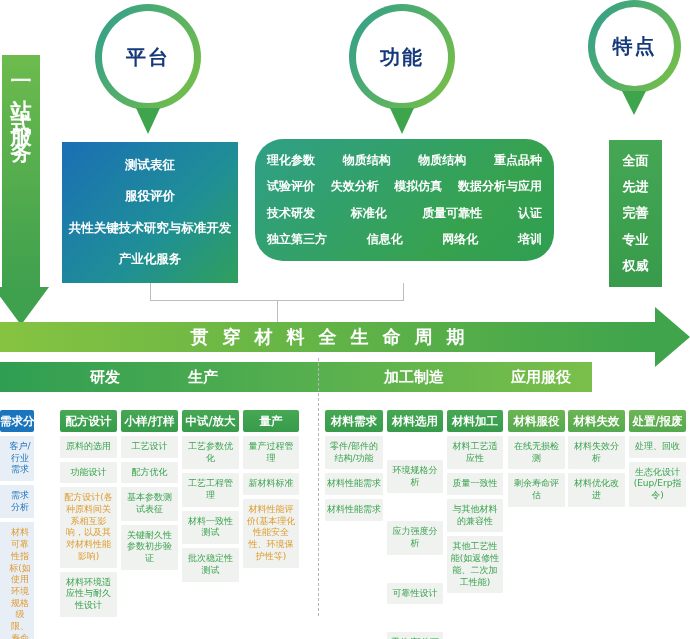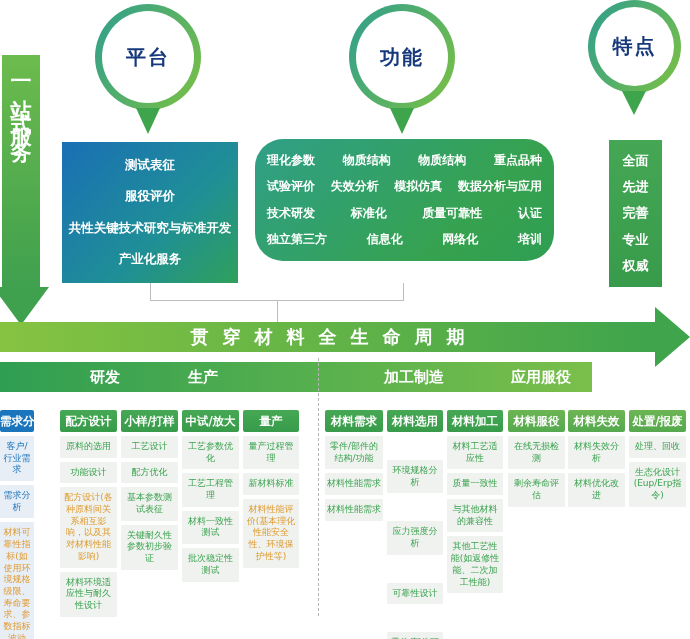--- a/index.html
+++ b/index.html
@@ -91,21 +91,21 @@
   .col-10 { left:629px; width:57px; }
 
   .col-header { height:22px; line-height:22px; text-align:center; color:#fff;
     font-size:11.5px; font-weight:bold; border-radius:2px; white-space:nowrap; }
   .tone-blue > .col-header { background:#1b75bc; }
   .tone-green > .col-header { background:linear-gradient(180deg,#46a853,#379b4b); }
   .tone-lightgreen > .col-header { background:linear-gradient(180deg,#6cb553,#55a94e); }
 
   .col-cell { padding:5px 2px; text-align:center; font-size:9px; line-height:1.3;
     border-radius:1px; word-break:break-all; }
-  .tone-blue .col-cell { background:#e8eef6; }
+  .tone-blue .col-cell { background:#e8eef6;padding-left:8px; }
   .tone-green .col-cell, .tone-lightgreen .col-cell { background:#eff2ee; }
   .cell-blue { color:#1b75bc; }
   .cell-green { color:#3aa24f; }
   .cell-orange { color:#df9a2f; }
 </style>
 </head>
 <body>
 
 <div class="canvas">
 

